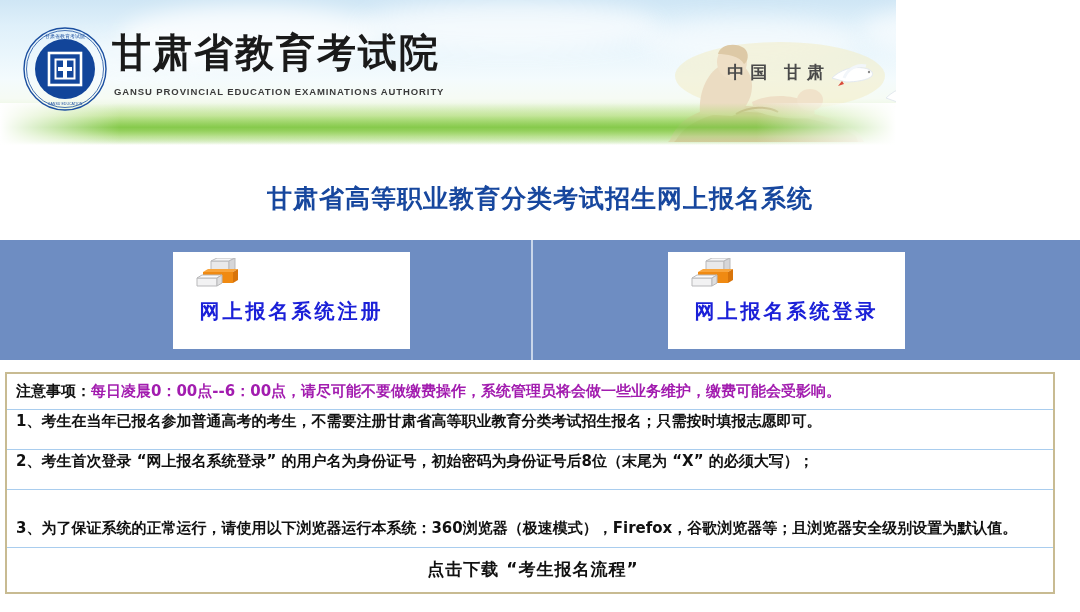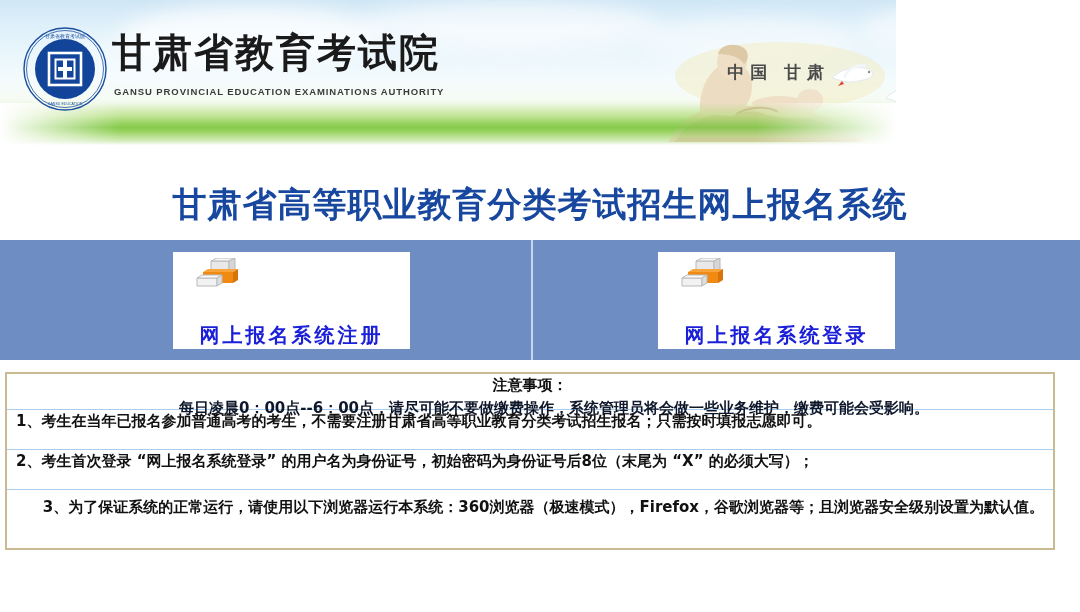--- a/index.html
+++ b/index.html
@@ -80,21 +80,21 @@
   }
   
   .statue{position:absolute;left:640px;top:36px;width:250px;height:108px;}
   .dove{position:absolute;}
 
   
   .page-title{
     position:absolute;left:0;top:182px;width:1080px;
     text-align:center;
     font-family:"DejaVu Sans","Liberation Sans",sans-serif;
-    font-size:34px;font-weight:bold;
+    font-size:25px;font-weight:bold;
     color:#17479e;
     letter-spacing:1px;
     white-space:nowrap;
   }
 
   
   .btn-bar{
     position:absolute;left:0;top:240px;width:1080px;height:120px;
     background:#6e8dc2;
     display:flex;
@@ -107,23 +107,24 @@
   .btn-half.left{justify-content:flex-end;padding-right:130px;box-sizing:border-box;}
   .btn-half.right{justify-content:flex-start;padding-left:118px;box-sizing:border-box;}
   .bar-divider{
     position:absolute;left:531px;top:240px;width:2px;height:120px;
     background:#c9d6ea;
   }
   .login-card{
     width:237px;height:97px;
     background:#ffffff;
     display:flex;flex-direction:column;
-    align-items:center;justify-content:space-between;
+    align-items:center;justify-content:flex-start;
     padding-top:6px;box-sizing:border-box;
     cursor:pointer;
+    margin-left:10px;
   }
   .card-icon{width:46px;height:34px;align-self:flex-start;margin-left:22px;}
   .card-label{
     margin-top:6px;
     font-family:"DejaVu Sans","Liberation Sans",sans-serif;
     font-size:20px;font-weight:bold;
     color:#1b20d8;
     letter-spacing:3px;
     white-space:nowrap;
   }
@@ -132,31 +133,30 @@
   .notice-panel{
     position:absolute;left:5px;top:372px;
     width:1050px;
     border:2px solid #c8bb92;
     background:#ffffff;
     box-sizing:border-box;
   }
   .notice-row{
     border-bottom:1px solid #a9cdee;
     box-sizing:border-box;
-    padding:6px 9px 7px 9px;
+    padding:6px 3px 7px 9px;
     font-family:"DejaVu Sans","Liberation Sans",sans-serif;
     font-size:15px;font-weight:bold;
     color:#111111;
     line-height:1.55;
-    flex-direction:column;
   }
   .notice-row:last-child{border-bottom:none;}
   .row-warn{height:36px;display:flex;align-items:center;padding-top:0;padding-bottom:0;}
   .warn-label{color:#111111;}
-  .warn-text{color:#0f172a;margin-left:48px;}
+  .warn-text{color:#a21caf;}
   .row-item{height:40px;display:flex;align-items:flex-start;padding-top:0;padding-bottom:0;}
   .row-item-2line{min-height:58px;display:flex;align-items:flex-end;}
   .row-download{
     height:44px;display:flex;align-items:center;justify-content:center;
     font-size:17px;color:#111111;letter-spacing:1px;cursor:pointer;
     border-bottom:none;
   }
 </style>
 </head>
 <body>
@@ -266,14 +266,17 @@
   </div>
 
   <div class="notice-row row-item">
     <span>2、考生首次登录 “网上报名系统登录” 的用户名为身份证号，初始密码为身份证号后8位（末尾为 “X” 的必须大写）；</span>
   </div>
 
   <div class="notice-row row-item-2line">
     <span>3、为了保证系统的正常运行，请使用以下浏览器运行本系统：360浏览器（极速模式），Firefox，谷歌浏览器等；且浏览器安全级别设置为默认值。</span>
   </div>
 
+  <div class="notice-row row-download">
+    <span>点击下载 “考生报名流程”</span>
+  </div>
 
 </div>
 
 </body></html>

